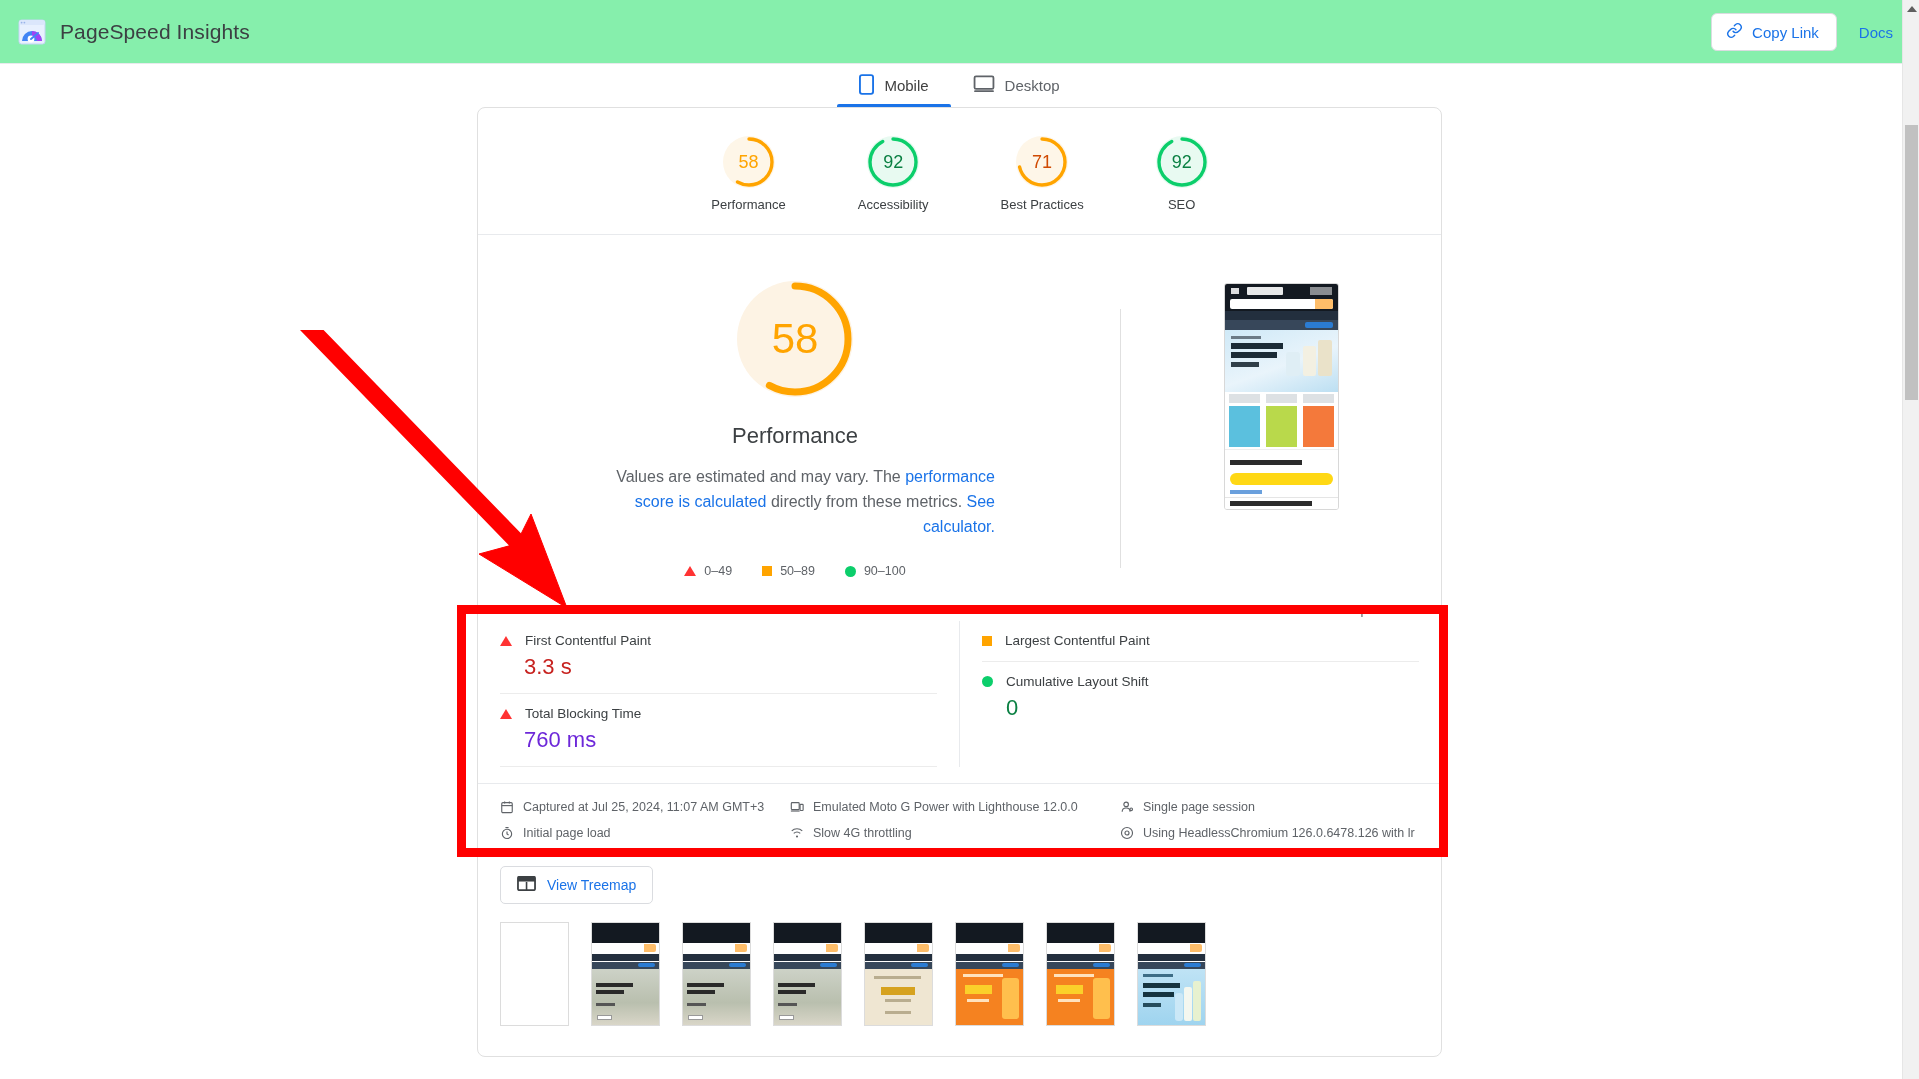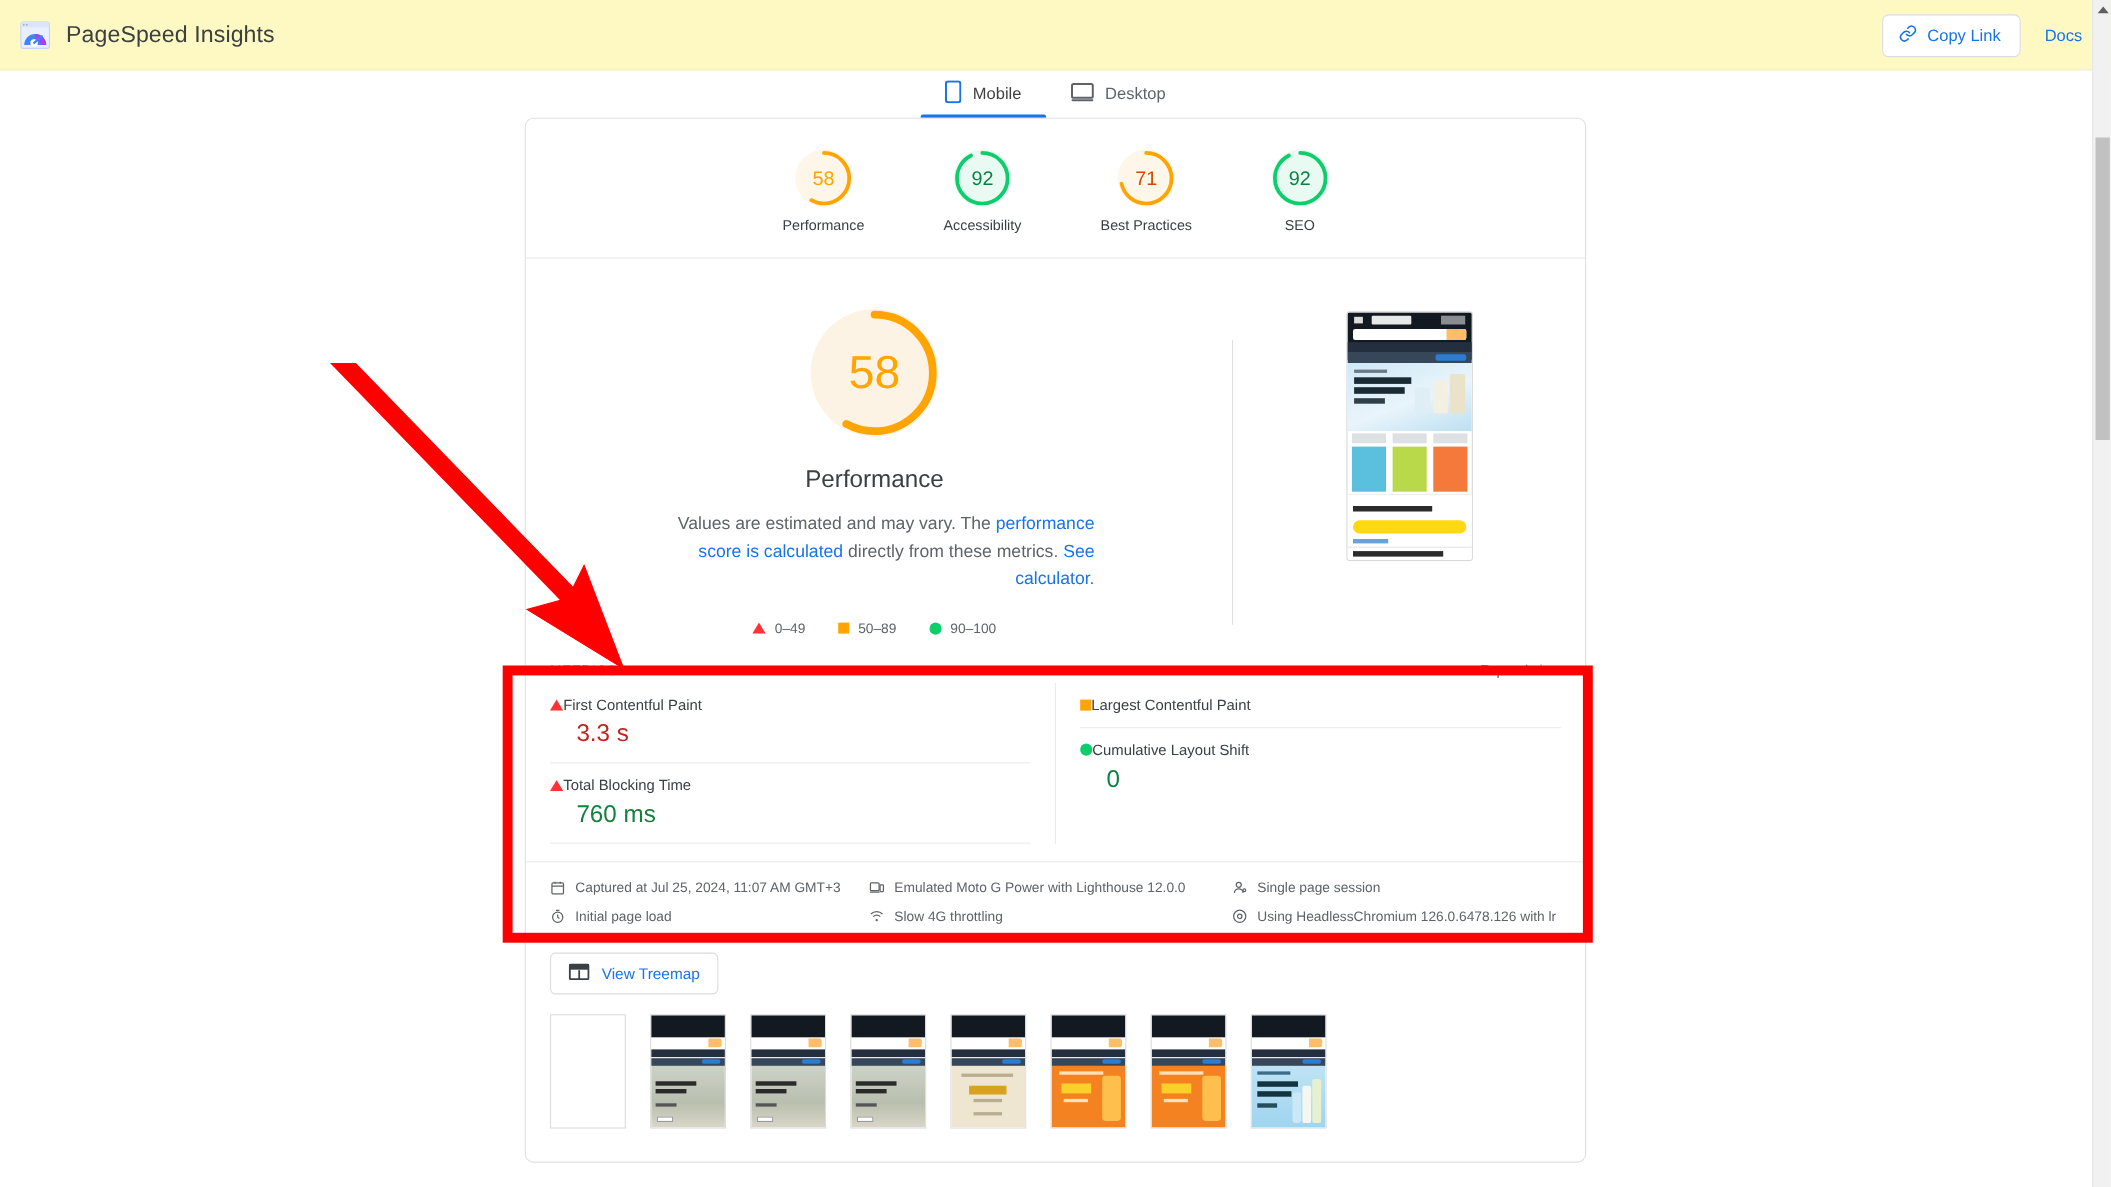--- a/index.html
+++ b/index.html
@@ -7,21 +7,21 @@
     width: 1919px; height: 1079px;
     font-family: "Liberation Sans", sans-serif;
     background: #ffffff;
     overflow: hidden;
   }
   #root { position: relative; width: 1919px; height: 1079px; background:#fff; }
 
   
   .topbar {
     position:absolute; top:0; left:0; width:1919px; height:64px;
-    background:#fef9c3; border-bottom:1px solid #e8eaed;
+    background:#86efac; border-bottom:1px solid #e8eaed;
     display:flex; align-items:center;
   }
   .brand { display:flex; align-items:center; gap:14px; padding-left:18px; }
   .brand-logo { width:28px; height:28px; position:relative; }
   .brand-title {
     font-size:21px; color:#3c4043; font-weight:400; letter-spacing:.1px;
     white-space:nowrap;
   }
   .topbar-right {
     position:absolute; right:26px; top:0; height:64px;
@@ -118,21 +118,21 @@
   .metrics-title { font-size:12.5px; letter-spacing:.7px; color:#5f6368; }
   .expand-view { font-size:13px; color:#5f6368; cursor:pointer; }
   .metrics-grid { display:flex; }
   .metrics-col { flex:1; }
   .metrics-col.left { border-right:1px solid #e8eaed; padding-right:22px; }
   .metrics-col.right { padding-left:22px; }
   .metric {
     padding:12px 0 13px; border-bottom:1px solid #ececec;
   }
   .metric.last { border-bottom:none; }
-  .metric-head { display:flex; align-items:center; gap:0; }
+  .metric-head { display:flex; align-items:center; gap:13px; }
   .metric-name { font-size:13.5px; color:#3c4043; }
   .metric-value { font-size:22px; margin-top:6px; margin-left:24px; font-weight:400; }
 
   
   .meta {
     border-top:1px solid #e8eaed; margin-top:10px;
     padding:16px 22px 14px;
     display:grid; grid-template-columns: 290px 330px 1fr; row-gap:12px;
   }
   .meta-item { display:flex; align-items:center; gap:9px; font-size:12.5px; color:#5f6368; }
@@ -381,21 +381,21 @@
               <span class="tri"></span>
               <span class="metric-name">First Contentful Paint</span>
             </div>
             <div class="metric-value" style="color:#c7221f">3.3 s</div>
           </div>
           <div class="metric">
             <div class="metric-head">
               <span class="tri"></span>
               <span class="metric-name">Total Blocking Time</span>
             </div>
-            <div class="metric-value" style="color:#15803d">760 ms</div>
+            <div class="metric-value" style="color:#6d28d9">760 ms</div>
           </div>
         </div>
 
         <div class="metrics-col right">
           <div class="metric">
             <div class="metric-head">
               <span class="sq"></span>
               <span class="metric-name">Largest Contentful Paint</span>
             </div>
           </div>

